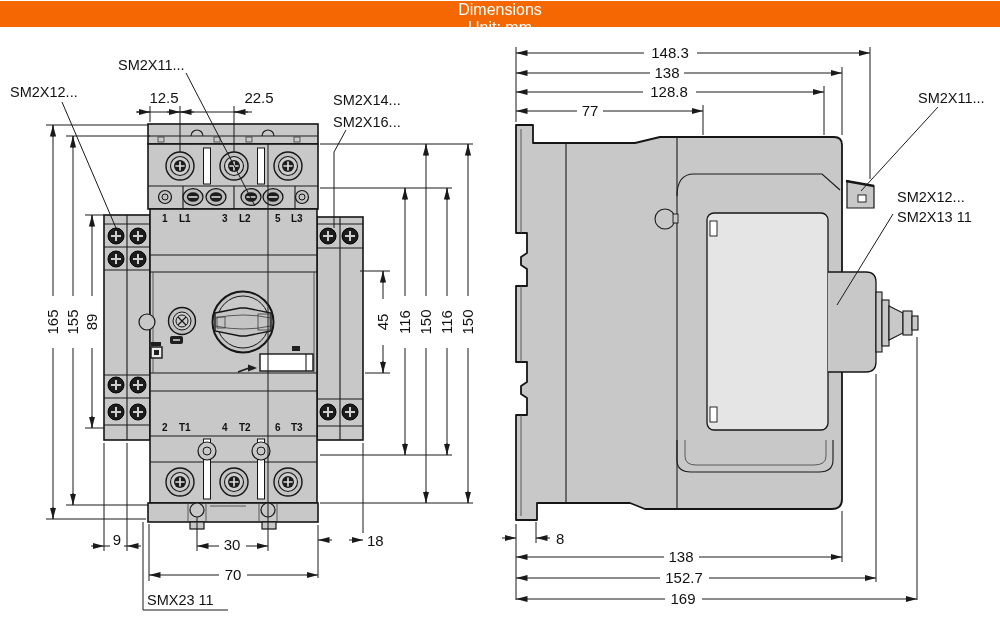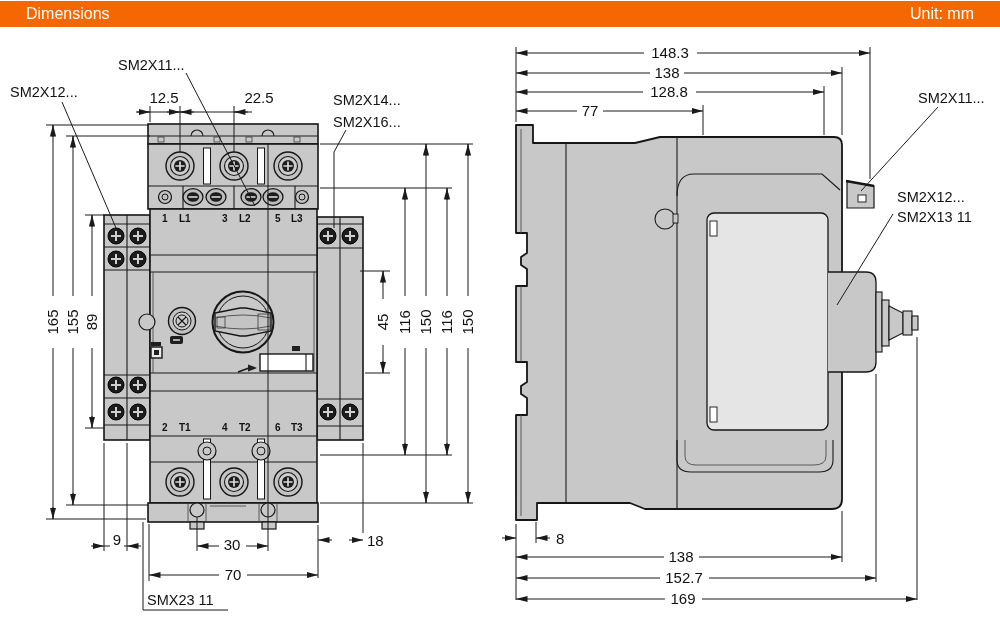--- a/index.html
+++ b/index.html
@@ -1,20 +1,20 @@
 <!DOCTYPE html>
 <html><head>
 <meta charset="utf-8">
 <style>
   html,body { margin:0; padding:0; background:#fff; }
   #page { position:relative; width:1000px; height:620px; background:#fff; overflow:hidden;
           font-family:"Liberation Sans", sans-serif; }
   #topbar { position:absolute; left:0; top:1px; width:1000px; height:26px; background:#f56702;
             color:#fff; display:flex; justify-content:space-between; align-items:center;
-            box-sizing:border-box; padding:0 26px; font-size:16px; }
+            box-sizing:border-box; padding:0 26px; font-size:16px;flex-direction:column; }
   #drawing { position:absolute; left:0; top:0; }
   .ol  { fill:none; stroke:#161616; stroke-width:1.8; stroke-linejoin:round; }
   .l1  { fill:none; stroke:#1a1a1a; stroke-width:1.1; }
   .lt  { fill:none; stroke:#3c3c3c; stroke-width:0.8; }
   .dl  { fill:none; stroke:#1a1a1a; stroke-width:1; }
   .ldr { fill:none; stroke:#1a1a1a; stroke-width:1; }
   .bodyf  { fill:#c8c8c8; }
   .panelf { fill:#e5e5e5; }
   .whitef { fill:#ffffff; }
   .darkf  { fill:#1f1f1f; }

